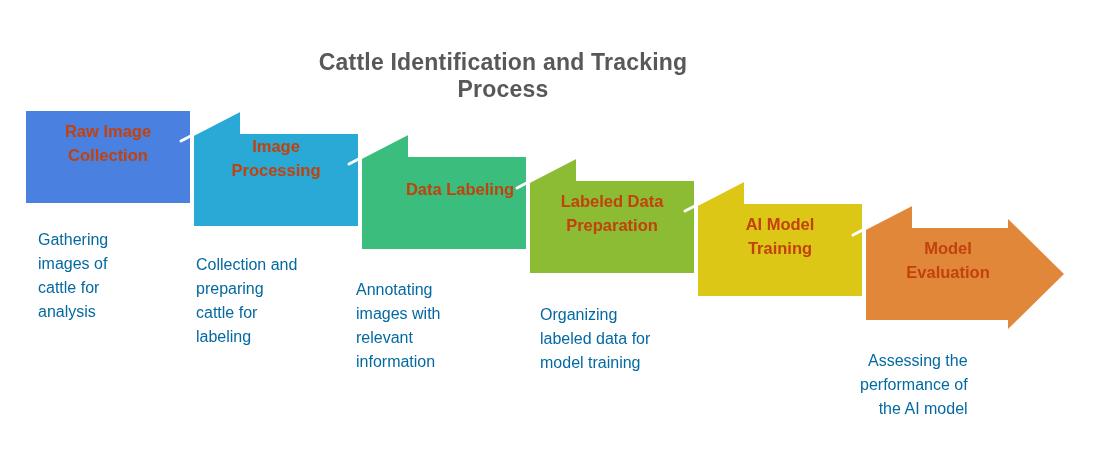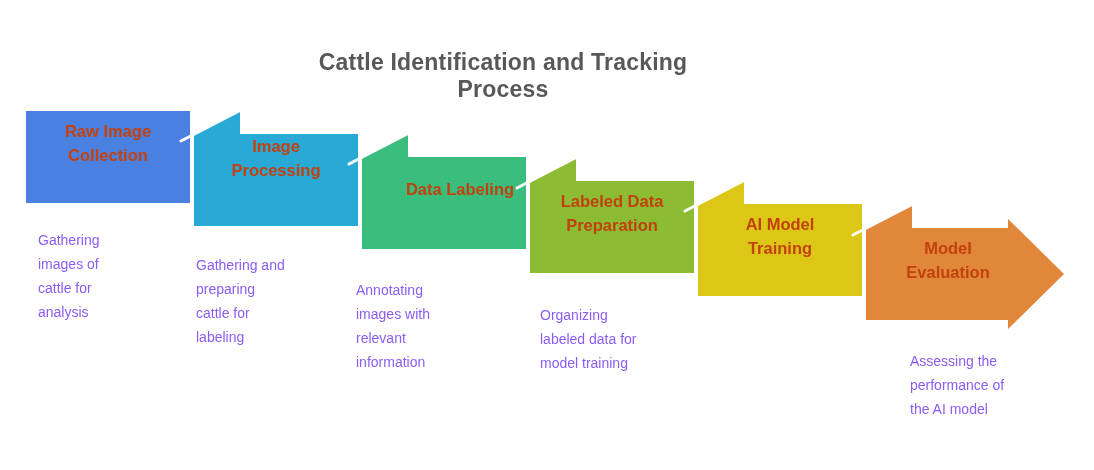--- a/index.html
+++ b/index.html
@@ -32,23 +32,23 @@
     justify-content: center;
     text-align: center;
     color: #c2410c;
     font-size: 16.5px;
     font-weight: 700;
     line-height: 24px;
   }
   .step-label > span { display: block; max-width: 132px; }
   .step-desc {
     position: absolute;
-    font-size: 14px;
+    font-size: 16px;
     line-height: 24px;
-    color: #8b5cf6;
+    color: #0369a1;
     white-space: nowrap;
   }
 </style>
 </head>
 <body>
 
 <div class="canvas">
 
   <div class="diagram-title">Cattle Identification and Tracking Process</div>
 
@@ -96,35 +96,35 @@
     <span>Model Evaluation</span>
   </div>
 
   <div class="step-desc" style="left:38px; top:228px;">
     <div>Gathering</div>
     <div>images of</div>
     <div>cattle for</div>
     <div>analysis</div>
   </div>
   <div class="step-desc" style="left:196px; top:253px;">
-    <div>Gathering and</div>
+    <div>Collection and</div>
     <div>preparing</div>
     <div>cattle for</div>
     <div>labeling</div>
   </div>
   <div class="step-desc" style="left:356px; top:278px;">
     <div>Annotating</div>
     <div>images with</div>
     <div>relevant</div>
     <div>information</div>
   </div>
   <div class="step-desc" style="left:540px; top:303px;">
     <div>Organizing</div>
     <div>labeled data for</div>
     <div>model training</div>
   </div>
-  <div class="step-desc" style="left:910px; top:349px;">
+  <div class="step-desc" style="left:860px; top:349px;text-align:right;">
     <div>Assessing the</div>
     <div>performance of</div>
     <div>the AI model</div>
   </div>
 
 </div>
 
 </body></html>

